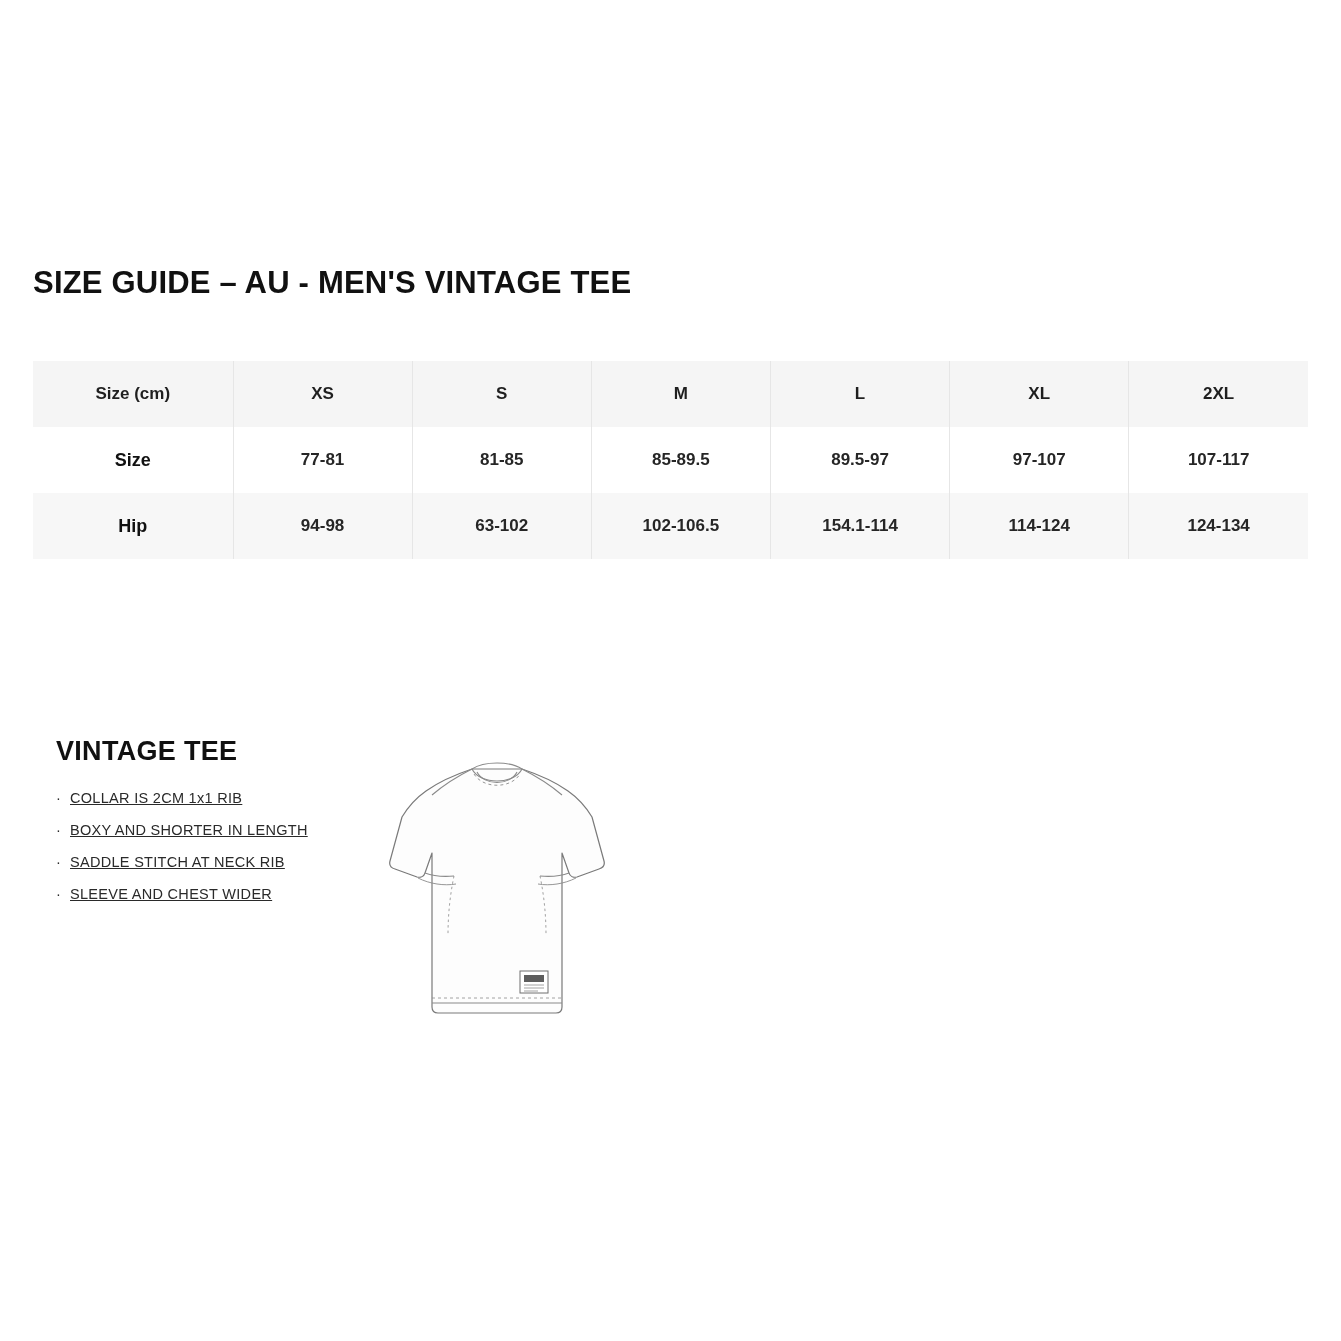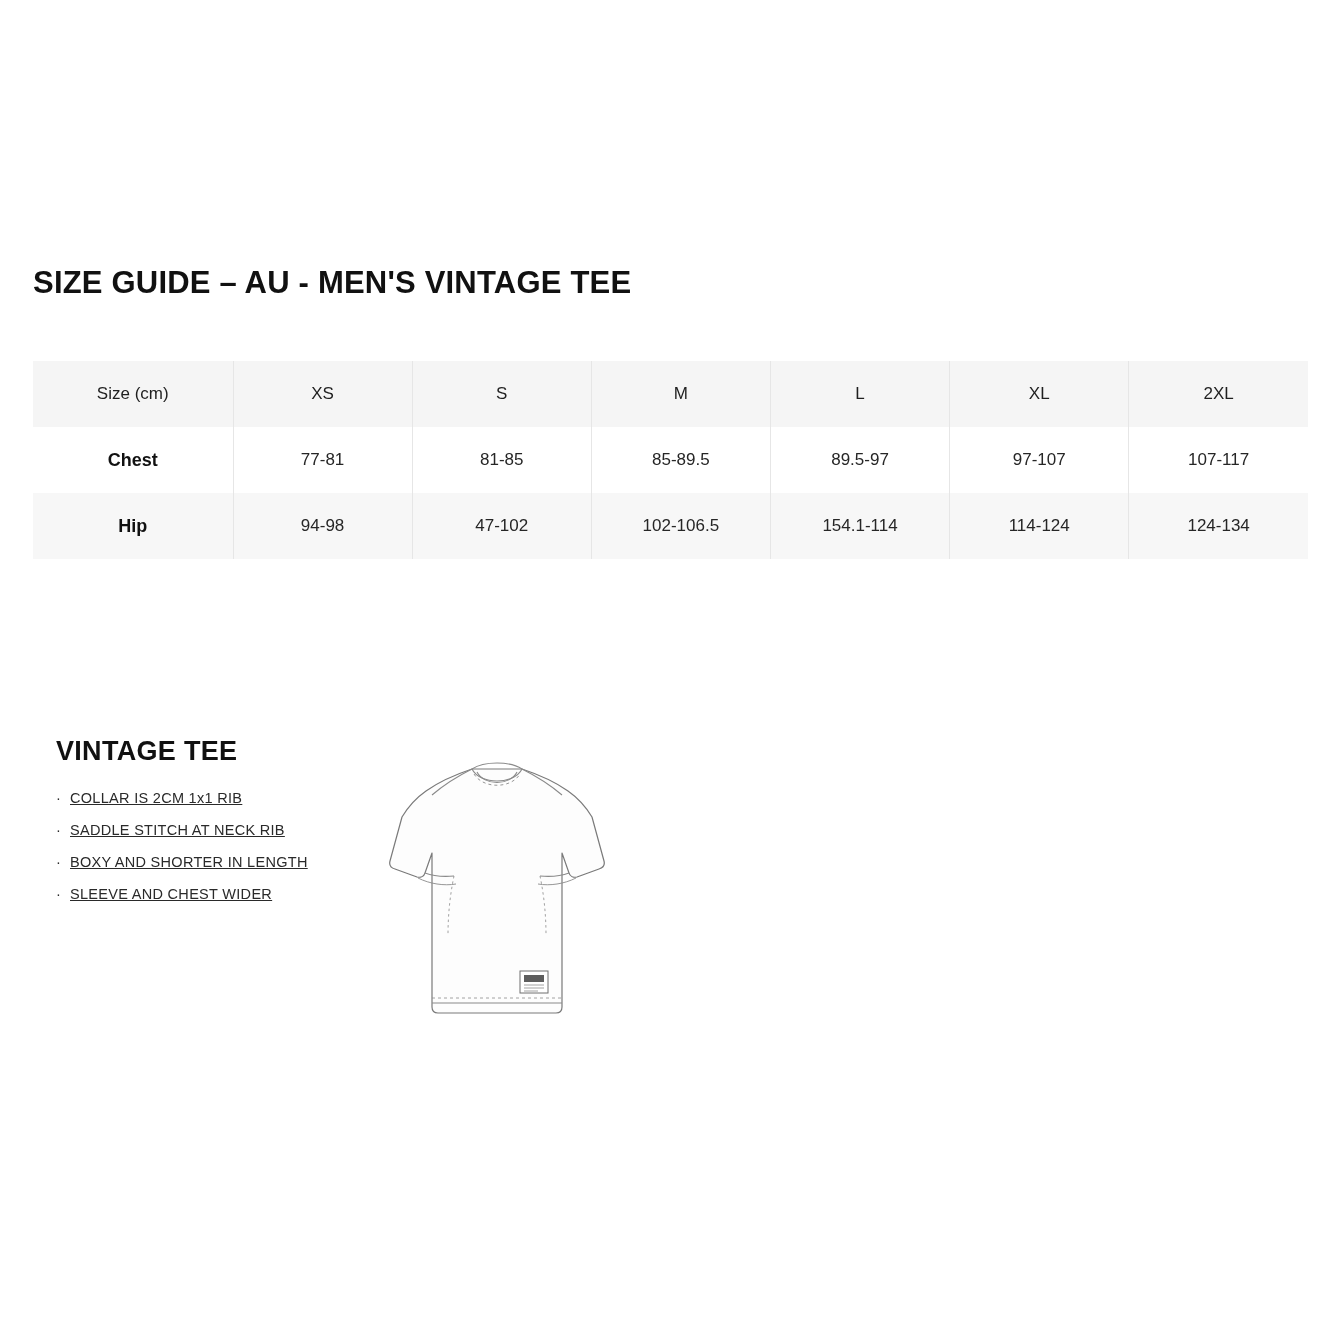--- a/index.html
+++ b/index.html
@@ -39,21 +39,21 @@
     top: 361px;
     width: 1275px;
     border-collapse: collapse;
     table-layout: fixed;
   }
   .size-table td, .size-table th {
     border-right: 1px solid #e6e6e6;
     height: 66px;
     text-align: center;
     font-size: 17px;
-    font-weight: normal;
+    font-weight: bold;
     color: #262626;
     padding: 0;
   }
   .size-table tr td:last-child, .size-table tr th:last-child {
     border-right: none;
   }
   .size-table thead th {
     background: #f5f5f5;
     font-size: 17px;
     color: #1f1f1f;
@@ -123,51 +123,51 @@
         <th>XS</th>
         <th>S</th>
         <th>M</th>
         <th>L</th>
         <th>XL</th>
         <th>2XL</th>
       </tr>
     </thead>
     <tbody>
       <tr>
-        <td>Chest</td>
+        <td>Size</td>
         <td>77-81</td>
         <td>81-85</td>
         <td>85-89.5</td>
         <td>89.5-97</td>
         <td>97-107</td>
         <td>107-117</td>
       </tr>
       <tr>
         <td>Hip</td>
         <td>94-98</td>
-        <td>47-102</td>
+        <td>63-102</td>
         <td>102-106.5</td>
         <td>154.1-114</td>
         <td>114-124</td>
         <td>124-134</td>
       </tr>
     </tbody>
   </table>
 
   <div class="section-heading">VINTAGE TEE</div>
 
   <div class="bullets">
     <div class="bullet">
       <span class="dot">·</span><span>COLLAR IS 2CM 1x1 RIB</span>
     </div>
     <div class="bullet">
+      <span class="dot">·</span><span>BOXY AND SHORTER IN LENGTH</span>
+    </div>
+    <div class="bullet">
       <span class="dot">·</span><span>SADDLE STITCH AT NECK RIB</span>
-    </div>
-    <div class="bullet">
-      <span class="dot">·</span><span>BOXY AND SHORTER IN LENGTH</span>
     </div>
     <div class="bullet">
       <span class="dot">·</span><span>SLEEVE AND CHEST WIDER</span>
     </div>
   </div>
 
   <div class="tee-wrap">
     <svg width="300" height="300" viewBox="0 0 300 300">
       <g fill="#fdfdfd" stroke="#7a7a7a" stroke-width="1.2" stroke-linejoin="round">
 

